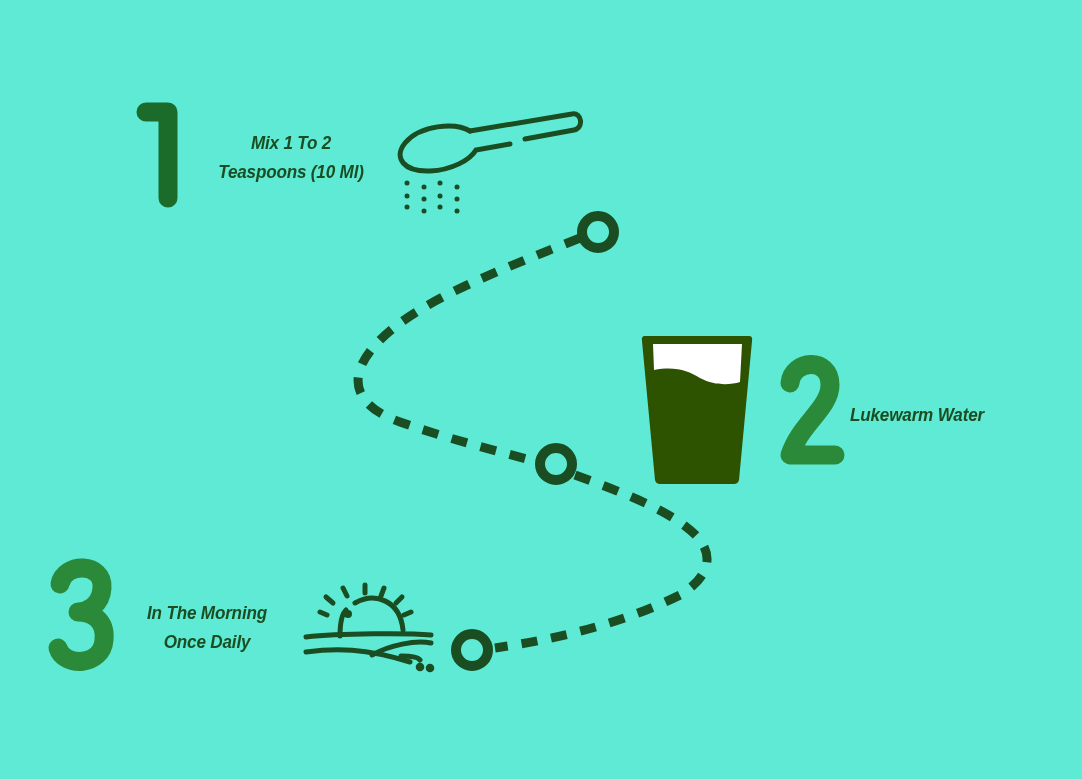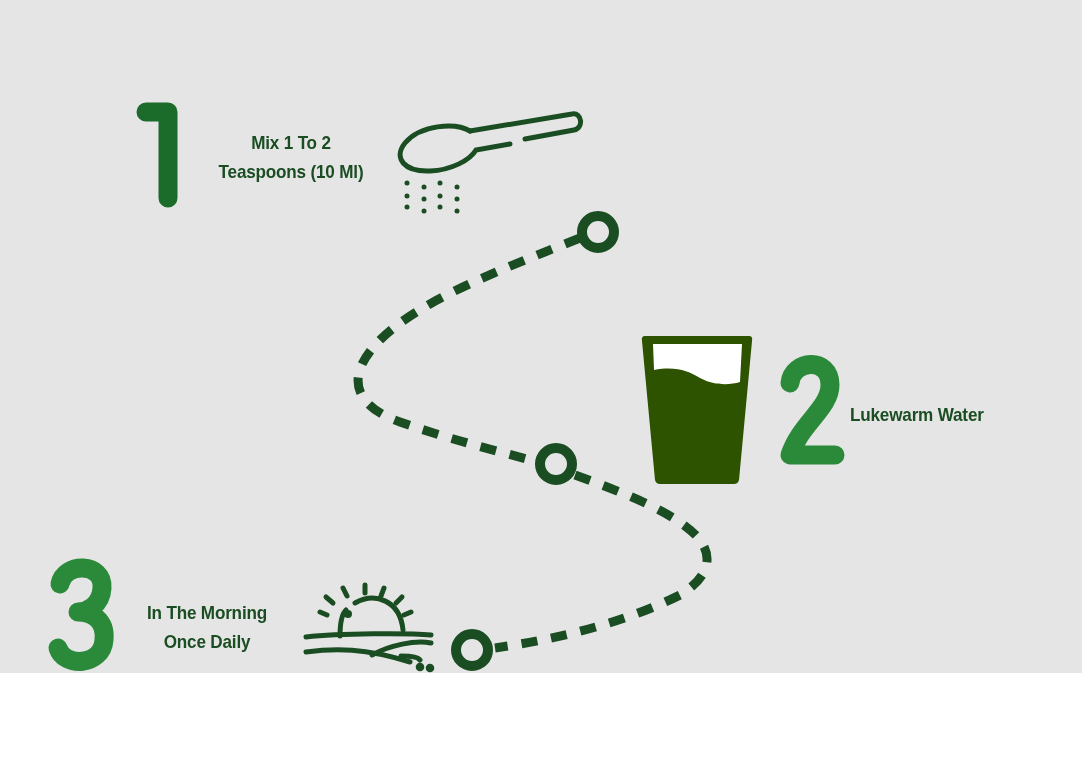--- a/index.html
+++ b/index.html
@@ -1,16 +1,16 @@
 <!DOCTYPE html>
 <html><head>
 <meta charset="utf-8">
 <style>
   html, body { margin: 0; padding: 0; background: #ffffff; }
-  .canvas { position: relative; width: 1082px; height: 673px; background: #e5e5e5; overflow: hidden; }
+  .canvas { position: relative; width: 1082px; height: 779px; background: #5eead4; overflow: hidden; font-style: italic; }
   .art { position: absolute; left: 0; top: 0; width: 1082px; height: 779px; }
   .label {
     position: absolute;
     font-family: "Liberation Sans", "DejaVu Sans", sans-serif;
     font-weight: bold;
     color: #1b4d22;
     font-size: 19px;
     line-height: 29px;
     text-align: center;
     letter-spacing: -0.2px;

